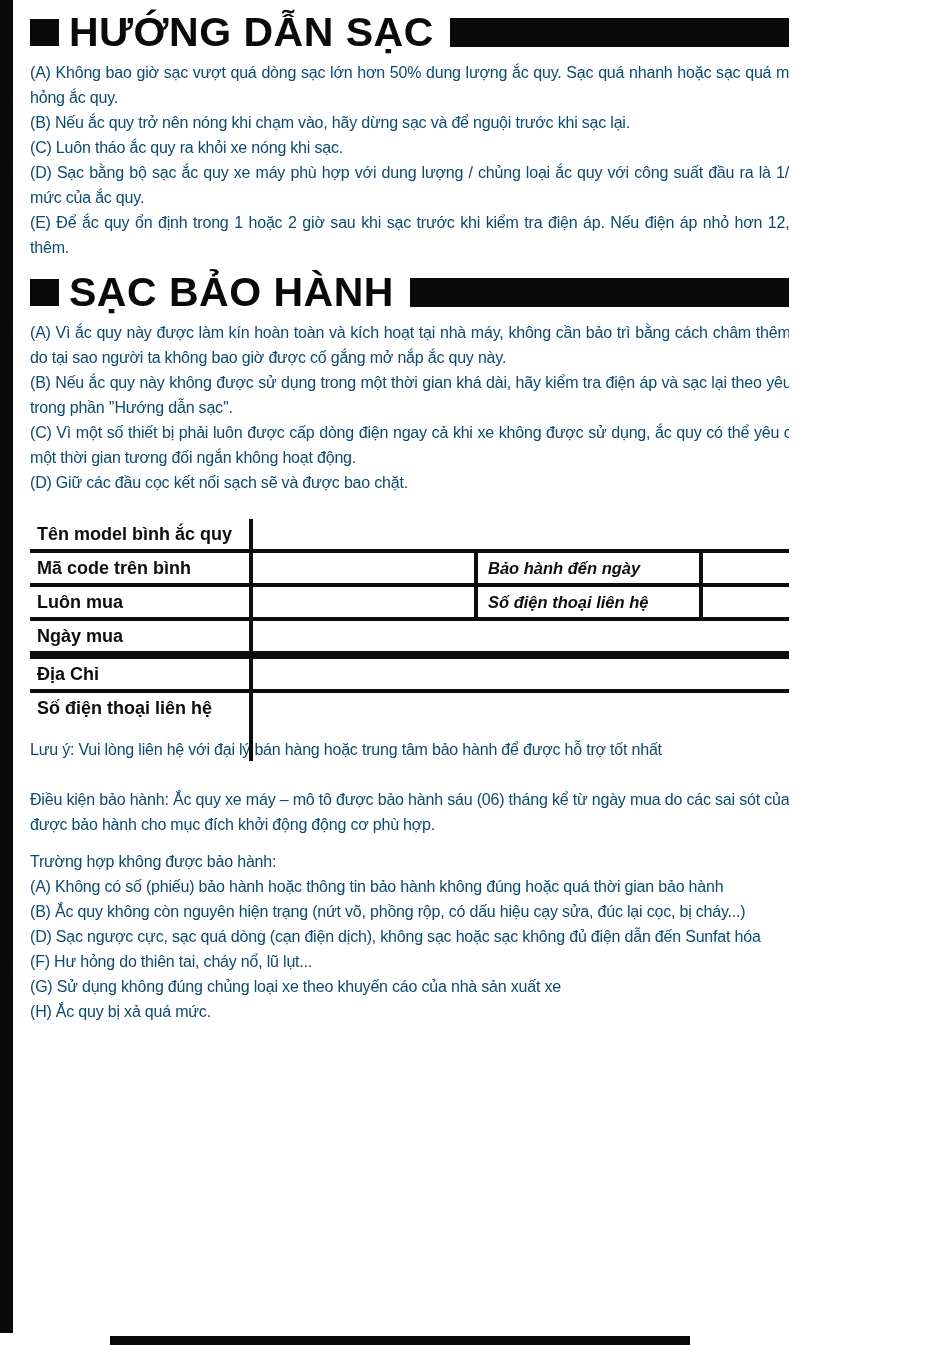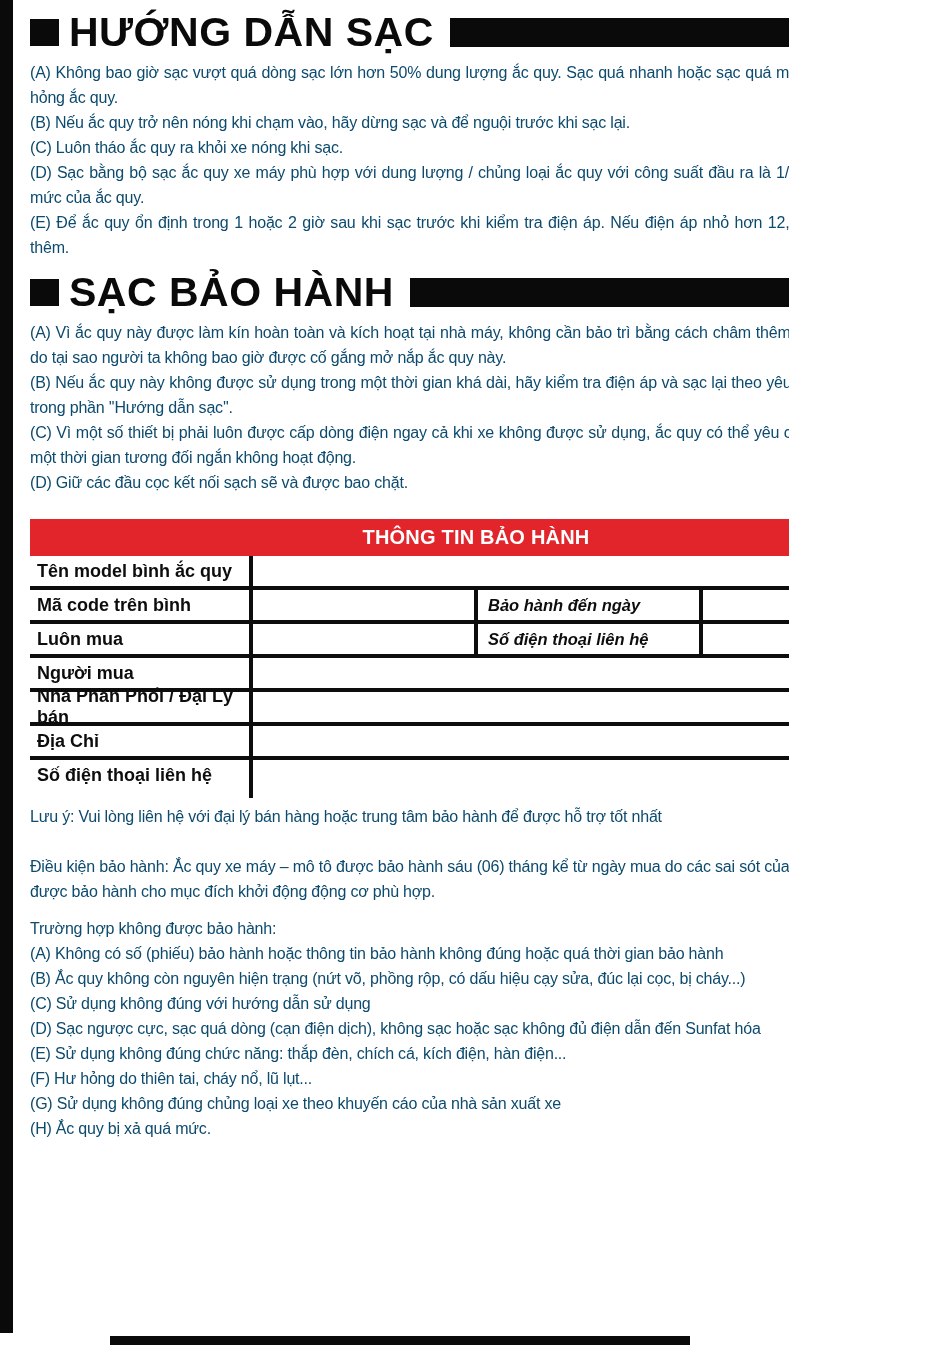--- a/index.html
+++ b/index.html
@@ -71,21 +71,20 @@
         <h1 class="sec-title">SẠC BẢO HÀNH</h1>
         <span class="head-bar"></span>
       </div>
       <p class="body">(A) Vì ắc quy này được làm kín hoàn toàn và kích hoạt tại nhà máy, không cần bảo trì bằng cách châm thêm điện dịch. Đây là lý do tại sao người ta không bao giờ được cố gắng mở nắp ắc quy này.</p>
       <p class="body">(B) Nếu ắc quy này không được sử dụng trong một thời gian khá dài, hãy kiểm tra điện áp và sạc lại theo yêu cầu và được mô tả trong phần ''Hướng dẫn sạc''.</p>
       <p class="body">(C) Vì một số thiết bị phải luôn được cấp dòng điện ngay cả khi xe không được sử dụng, ắc quy có thể yêu cầu sạc ngay cả sau một thời gian tương đối ngắn không hoạt động.</p>
       <p class="body">(D) Giữ các đầu cọc kết nối sạch sẽ và được bao chặt.</p>
     </section>
 
     <div class="wtable">
-      <div class="wt-head" id="wt-head" style="background: rgb(226, 36, 43);">THÔNG TIN BẢO HÀNH</div>
       <div class="wt-body">
 
         <div class="row">
           <div class="c1">Tên model bình ắc quy</div>
           <div class="c2f"></div>
         </div>
         <div class="hline"></div>
 
         <div class="row">
           <div class="c1">Mã code trên bình</div>
@@ -97,29 +96,25 @@
 
         <div class="row">
           <div class="c1">Luôn mua</div>
           <div class="c2"></div>
           <div class="c3">Số điện thoại liên hệ</div>
           <div class="c4"></div>
         </div>
         <div class="hline"></div>
 
         <div class="row">
-          <div class="c1">Người mua</div>
+          <div class="c1">Ngày mua</div>
           <div class="c2f"></div>
         </div>
         <div class="hline"></div>
 
-        <div class="row">
-          <div class="c1">Nhà Phân Phối / Đại Lý bán</div>
-          <div class="c2f"></div>
-        </div>
         <div class="hline"></div>
 
         <div class="row">
           <div class="c1">Địa Chỉ</div>
           <div class="c2f"></div>
         </div>
         <div class="hline"></div>
 
         <div class="row">
           <div class="c1">Số điện thoại liên hệ</div>
@@ -130,22 +125,20 @@
         <i class="vl vl2"></i>
         <i class="vl vl3"></i>
       </div>
     </div>
 
     <p class="body note">Lưu ý: Vui lòng liên hệ với đại lý bán hàng hoặc trung tâm bảo hành để được hỗ trợ tốt nhất</p>
     <p class="body cond">Điều kiện bảo hành: Ắc quy xe máy – mô tô được bảo hành sáu (06) tháng kể từ ngày mua do các sai sót của nhà sản xuất và chỉ được bảo hành cho mục đích khởi động động cơ phù hợp.</p>
     <p class="body excl-title">Trường hợp không được bảo hành:</p>
     <p class="body">(A) Không có số (phiếu) bảo hành hoặc thông tin bảo hành không đúng hoặc quá thời gian bảo hành</p>
     <p class="body">(B) Ắc quy không còn nguyên hiện trạng (nứt võ, phồng rộp, có dấu hiệu cạy sửa, đúc lại cọc, bị cháy...)</p>
-    <p class="body">(C) Sử dụng không đúng với hướng dẫn sử dụng</p>
     <p class="body">(D) Sạc ngược cực, sạc quá dòng (cạn điện dịch), không sạc hoặc sạc không đủ điện dẫn đến Sunfat hóa</p>
-    <p class="body">(E) Sử dụng không đúng chức năng: thắp đèn, chích cá, kích điện, hàn điện...</p>
     <p class="body">(F) Hư hỏng do thiên tai, cháy nổ, lũ lụt...</p>
     <p class="body">(G) Sử dụng không đúng chủng loại xe theo khuyến cáo của nhà sản xuất xe</p>
     <p class="body">(H) Ắc quy bị xả quá mức.</p>
   </div>
 
   <div class="bottom-bar"></div>
 </div>
 
 </body></html>

